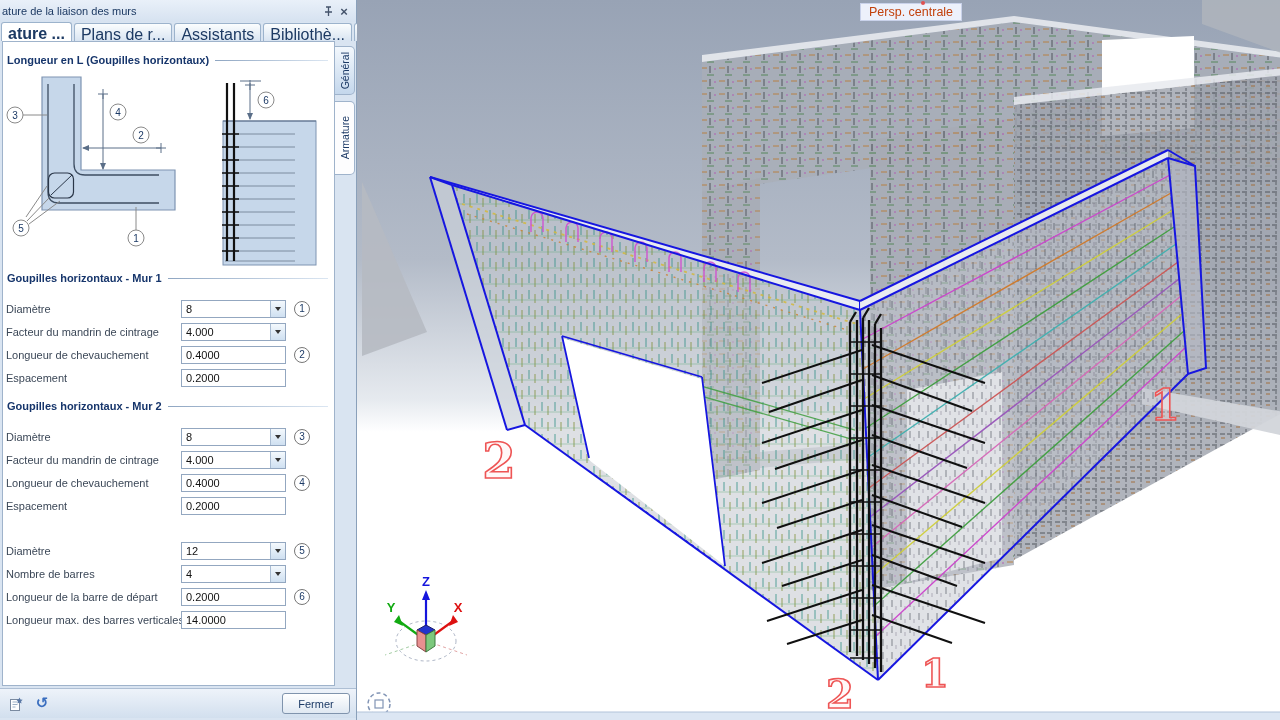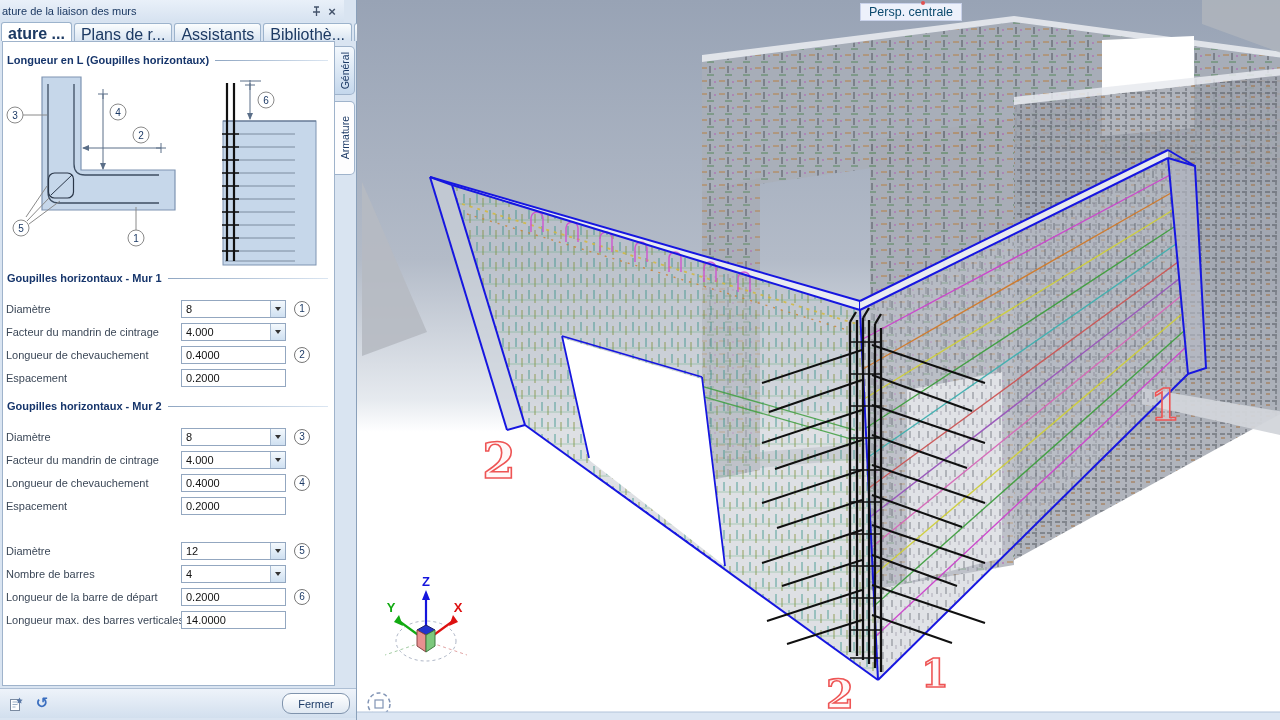--- a/index.html
+++ b/index.html
@@ -3,21 +3,21 @@
 <meta charset="utf-8">
 <style>
   * { margin:0; padding:0; box-sizing:border-box; }
   html,body { width:1280px; height:720px; overflow:hidden;
     font-family:"Liberation Sans", sans-serif; }
   .app { position:relative; width:1280px; height:720px; background:#cfdbea; }
 
   
   .panel { position:absolute; left:0; top:0; width:357px; height:720px;
     background:#d9e4f1; border-right:1px solid #8aa0ba; }
-  .titlebar { position:absolute; top:0; left:0; right:12px; height:22px;
+  .titlebar { position:absolute; top:0; left:0; right:0; height:22px;
     background:linear-gradient(#e9f0f9,#d6e2f0);
     display:flex; align-items:center; padding:0 4px 0 2px;
     font-size:11px; color:#1d3a63; }
   .titlebar .t-text { flex:1; white-space:nowrap; overflow:hidden; }
   .tb-ico { width:16px; height:16px; display:flex; align-items:center;
     justify-content:center; color:#44536b; cursor:default; }
   .close-x { font-size:13px; font-weight:bold; line-height:1; }
 
   .tabs { position:absolute; top:22px; left:0; right:0; height:19px;
     display:flex; gap:2px; padding-left:1px; align-items:flex-end; }
@@ -67,29 +67,29 @@
 
   .toolbar { position:absolute; left:0; right:0; bottom:2px; height:30px;
     background:linear-gradient(#eef3fa,#d2dfee); border-top:1px solid #aebfd4;
     display:flex; align-items:center; padding:0 6px; }
   .tool-ico { width:20px; height:20px; display:flex; align-items:center;
     justify-content:center; margin-right:6px; }
   .undo-glyph { font-family:"DejaVu Sans",sans-serif; font-size:15px;
     font-weight:bold; color:#3a6ebf; line-height:1; }
   .btn-fermer { margin-left:auto; width:68px; height:21px;
     background:linear-gradient(#ffffff,#dfe8f2); border:1px solid #8094ad;
-    border-radius:9px; font-size:11px; color:#1c3a66;
+    border-radius:3px; font-size:11px; color:#1c3a66;
     font-family:"Liberation Sans",sans-serif; }
 
   
   .viewport { position:absolute; left:357px; top:0; right:0; bottom:0; }
   .scene { width:100%; height:100%; display:block; }
   .persp-label { position:absolute; left:503px; top:3px; padding:1px 8px;
     background:#edf1fb; border:1px solid #c9d2ea; font-size:12.5px;
-    color:#0c4a6e; }
+    color:#c2410c; }
   .persp-dot { position:absolute; left:60%; top:-3px; width:4px; height:4px;
     background:#e05050; border-radius:50%; }
 
   .red-marker { font-family:"DejaVu Serif",serif; font-weight:bold;
     fill:#ffecec; fill-opacity:.35; stroke:#ee5555; stroke-width:1.6; }
   .axis-label { font-family:"Liberation Sans",sans-serif; font-size:13px;
     font-weight:bold; }
   .dia-callout-txt { font-size:10px; fill:#1c3a66;
     font-family:"Liberation Sans",sans-serif; }
 </style>

